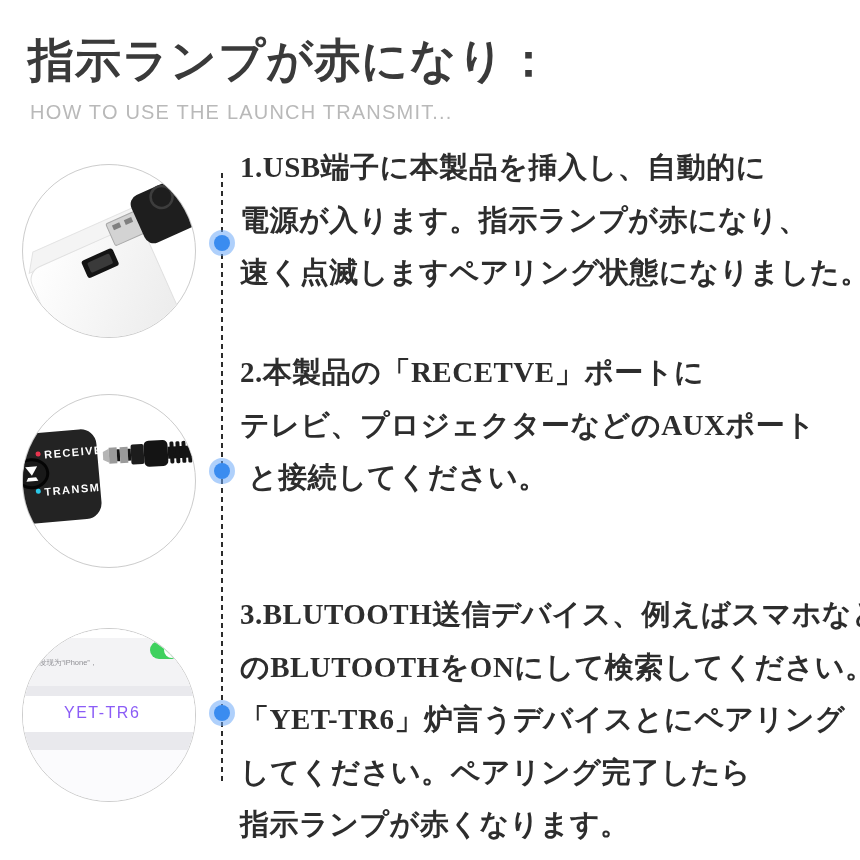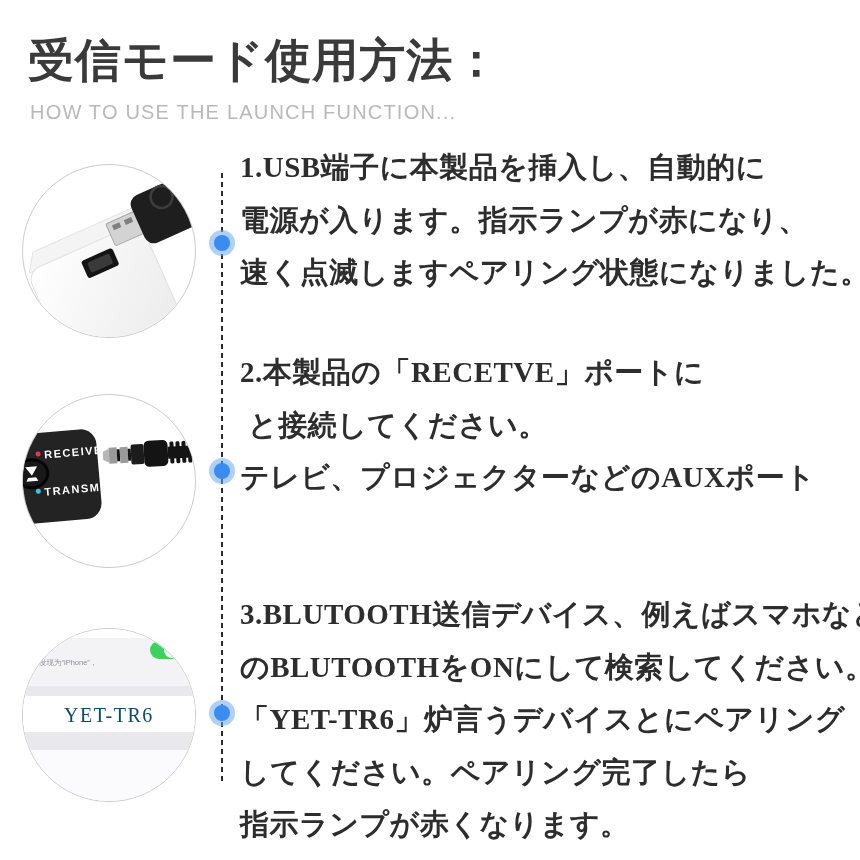--- a/index.html
+++ b/index.html
@@ -39,37 +39,37 @@
   .ph-caption{position:absolute;left:-14px;top:29px;font-size:7.5px;color:#8f8f94;
               font-family:"Liberation Sans","DejaVu Sans",sans-serif;white-space:nowrap;}
   .ph-toggle{position:absolute;left:127px;top:12px;width:31px;height:18px;
              border-radius:9px;background:#3ed15e;}
   .ph-toggle::after{content:"";position:absolute;right:1px;top:1px;width:16px;height:16px;
                     border-radius:50%;background:#ffffff;}
   .ph-band{position:absolute;left:0;width:172px;background:#e9e9ed;}
   .ph-band1{top:57px;height:10px;}
   .ph-band2{top:103px;height:18px;}
   .ph-row{position:absolute;left:0;top:67px;width:172px;height:36px;background:#ffffff;}
-  .ph-devname{position:absolute;left:41px;top:75px;font-size:20px;color:#0c4a6e;
-              letter-spacing:1.5px;font-family:Liberation Serif, serif;}
+  .ph-devname{position:absolute;left:41px;top:75px;font-size:16px;color:#8b5cf6;
+              letter-spacing:1.5px;font-family:Liberation Sans, sans-serif;}
 
   
   .step-text{position:absolute;left:240px;}
   .b1{top:141px;} .b2{top:346px;} .b3{top:588px;}
   .line{font-size:29px;line-height:52.5px;color:#2d2d2d;font-weight:600;
         letter-spacing:0.5px;white-space:nowrap;}
   .indent-1{padding-left:8px;}
 </style>
 </head>
 <body>
 
 <div class="page">
 
-  <div class="title">受信モード使用方法：</div>
-  <div class="subtitle">HOW TO USE THE LAUNCH FUNCTION...</div>
+  <div class="title">指示ランプが赤になり：</div>
+  <div class="subtitle">HOW TO USE THE LAUNCH TRANSMIT...</div>
 
   <div class="guide-line"></div>
   <div class="dot dot1"></div>
   <div class="dot dot2"></div>
   <div class="dot dot3"></div>
 
   <div class="circle c1">
     <svg width="172" height="172" viewBox="0 0 172 172">
       <defs>
         <linearGradient id="g1" x1="0" y1="0" x2="1" y2="1">
@@ -137,22 +137,22 @@
   </div>
 
   <div class="step-text b1">
     <div class="line">1.USB端子に本製品を挿入し、自動的に</div>
     <div class="line">電源が入ります。指示ランプが赤になり、</div>
     <div class="line">速く点滅しますペアリング状態になりました。</div>
   </div>
 
   <div class="step-text b2">
     <div class="line">2.本製品の「RECETVE」ポートに</div>
+    <div class="line">テレビ、プロジェクターなどのAUXポート</div>
     <div class="line indent-1">と接続してください。</div>
-    <div class="line">テレビ、プロジェクターなどのAUXポート</div>
   </div>
 
   <div class="step-text b3">
     <div class="line">3.BLUTOOTH送信デバイス、例えばスマホなど</div>
     <div class="line">のBLUTOOTHをONにして検索してください。</div>
     <div class="line">「YET-TR6」炉言うデバイスとにペアリング</div>
     <div class="line">してください。ペアリング完了したら</div>
     <div class="line">指示ランプが赤くなります。</div>
   </div>
 

